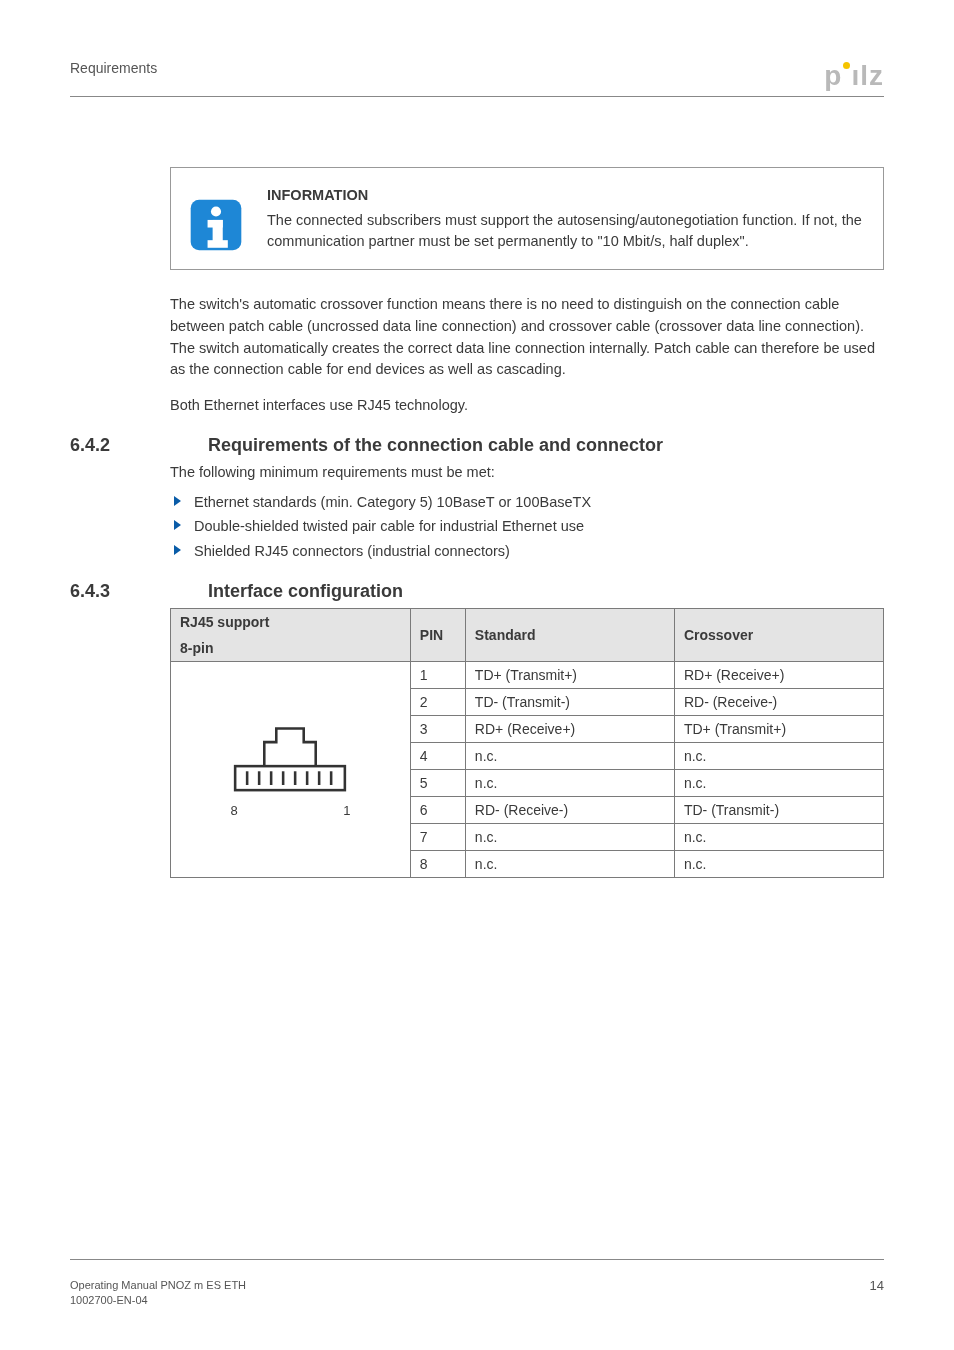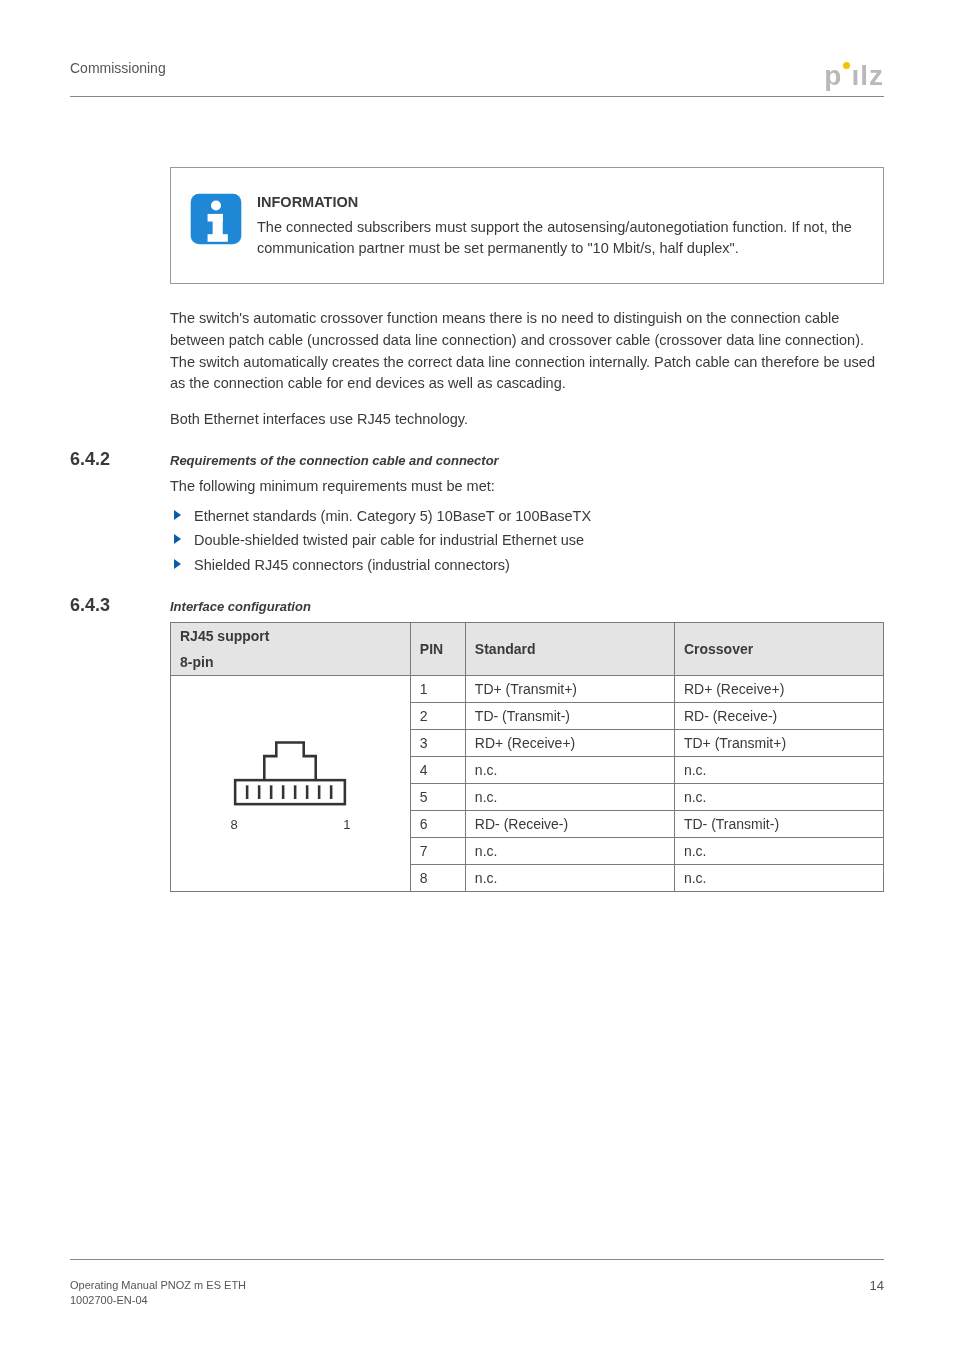--- a/index.html
+++ b/index.html
@@ -5,48 +5,48 @@
   * { box-sizing: border-box; margin: 0; padding: 0; }
   html, body { width: 954px; height: 1350px; background: #fff; font-family: Arial, Helvetica, sans-serif; color: #3a3a3a; }
   .page { width: 954px; height: 1350px; position: relative; padding: 60px 70px 50px 70px; }
   .header { display: flex; justify-content: space-between; align-items: flex-start; border-bottom: 1px solid #888; padding-bottom: 4px; }
   .header-left { font-size: 14px; color: #555; }
   .logo { font-size: 28px; font-weight: bold; letter-spacing: 1px; }
   .logo .p, .logo .lz { color: #b9b9b9; }
   .logo .i-dot { display:inline-block; width:7px; height:7px; background:#f5c400; border-radius:50%; vertical-align: top; margin: 2px 1px 0 1px;}
   .logo .i-stem { color:#b9b9b9; }
   .content { margin-left: 100px; margin-top: 70px; }
-  .infobox { border: 1px solid #999; padding: 24px 18px; display: flex; gap: 14px; margin-bottom: 24px; }
+  .infobox { border: 1px solid #999; padding: 17px 18px; display: flex; gap: 24px; margin-bottom: 24px; align-items: flex-end; }
   .info-icon { width: 54px; height: 54px; flex: 0 0 54px; }
   .info-icon svg { width: 54px; height: 54px; }
   .info-text { flex: 1; font-size: 14.5px; line-height: 1.45; }
   .info-title { font-weight: bold; margin-bottom: 4px; }
   .para { font-size: 14.5px; line-height: 1.5; margin-bottom: 14px; }
-  .section-row { display: flex; align-items: baseline; margin-top: 18px; margin-bottom: 6px; }
+  .section-row { display: flex; align-items: baseline; margin-top: 18px; margin-bottom: 6px; gap: 38px; }
   .section-num { width: 100px; font-size: 18px; font-weight: bold; flex: 0 0 100px; margin-left: -100px; }
-  .section-title { font-size: 13px; font-weight: bold; font-style: italic; }
+  .section-title { font-size: 18px; font-weight: bold; }
   .bullets { list-style: none; padding-left: 0; margin-bottom: 8px; }
   .bullets li { position: relative; padding-left: 24px; font-size: 14.5px; line-height: 1.7; }
   .bullets li::before { content: ""; position: absolute; left: 4px; top: 6px; width: 0; height: 0; border-top: 5px solid transparent; border-bottom: 5px solid transparent; border-left: 7px solid #0a5ca8; }
   table.iface { border-collapse: collapse; width: 100%; font-size: 14px; }
   table.iface th, table.iface td { border: 1px solid #7a7a7a; padding: 5px 9px; text-align: left; vertical-align: middle; }
   table.iface thead th { background: #e4e4e4; font-weight: bold; }
   .socket-cell { text-align: center; vertical-align: middle; padding: 10px 8px; }
   .socket-svg { width: 120px; height: 80px; display:block; margin: 0 auto 2px auto; }
   .socket-labels { display:flex; justify-content: space-between; width: 120px; margin: 0 auto; font-size: 13px; }
   .footer { position: absolute; left: 70px; right: 70px; bottom: 42px; border-top: 1px solid #888; padding-top: 18px; display: flex; justify-content: space-between; font-size: 11px; color: #555; }
   .footer-left { line-height: 1.35; text-align: left;}
   .footer-right { font-size: 13px; }
 </style>
 </head>
 <body>
 
 <div class="page">
   <div class="header">
-    <div class="header-left">Commissioning</div>
+    <div class="header-left">Requirements</div>
     <div class="logo" aria-hidden="true">
       <span class="p">p</span><span class="i-dot"></span><span class="i-stem">ı</span><span class="lz">lz</span>
     </div>
   </div>
 
   <div class="content">
 
     <div class="infobox">
       <div class="info-icon">
         <svg viewBox="0 0 64 64">

